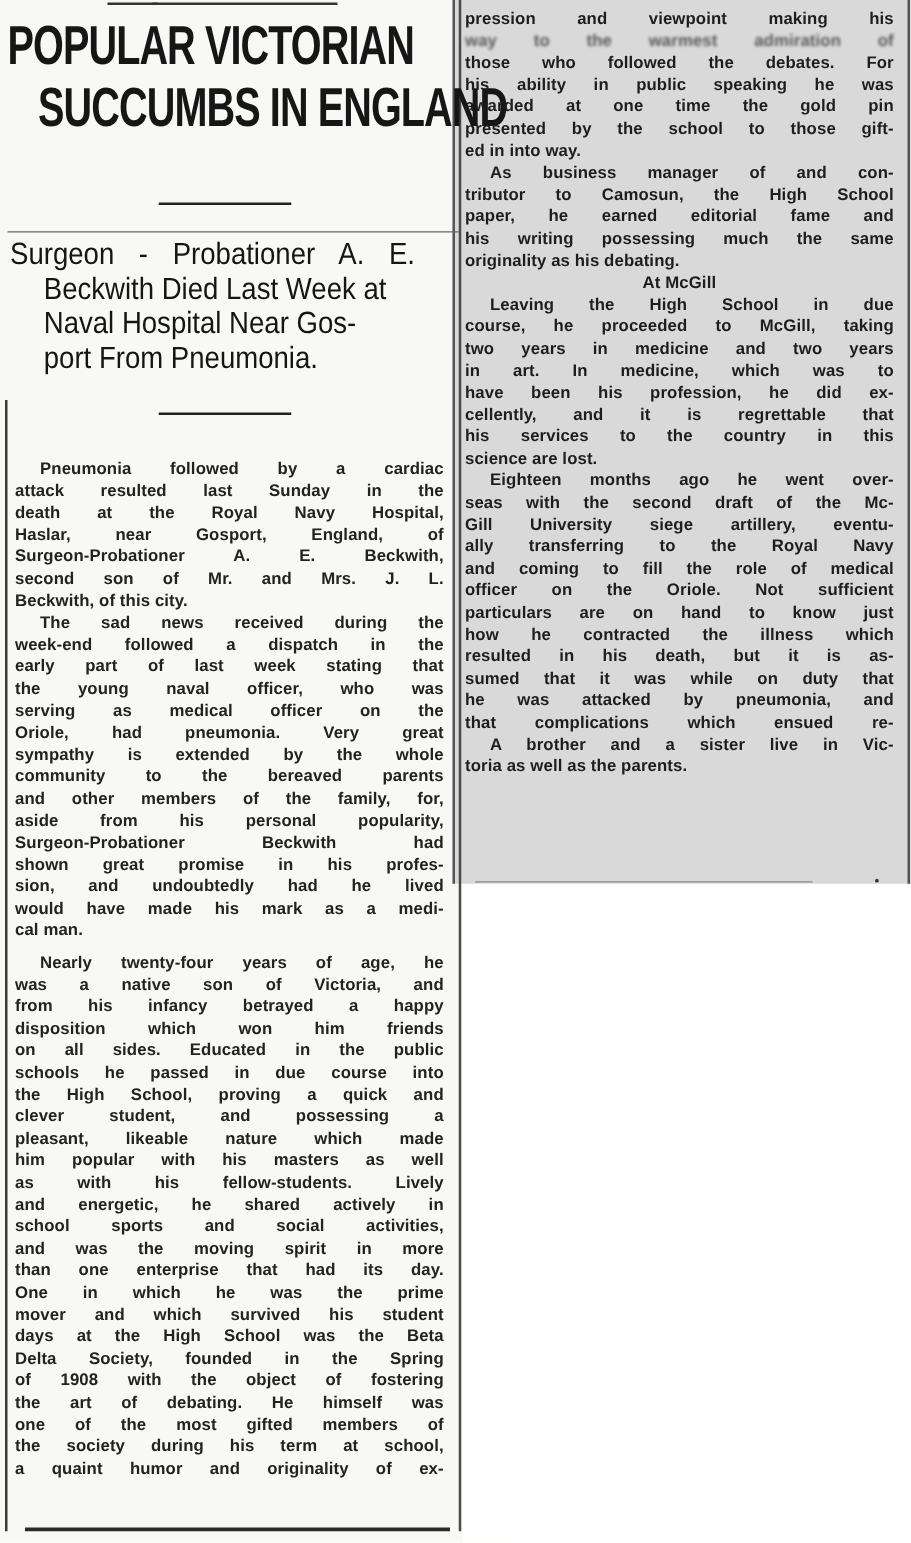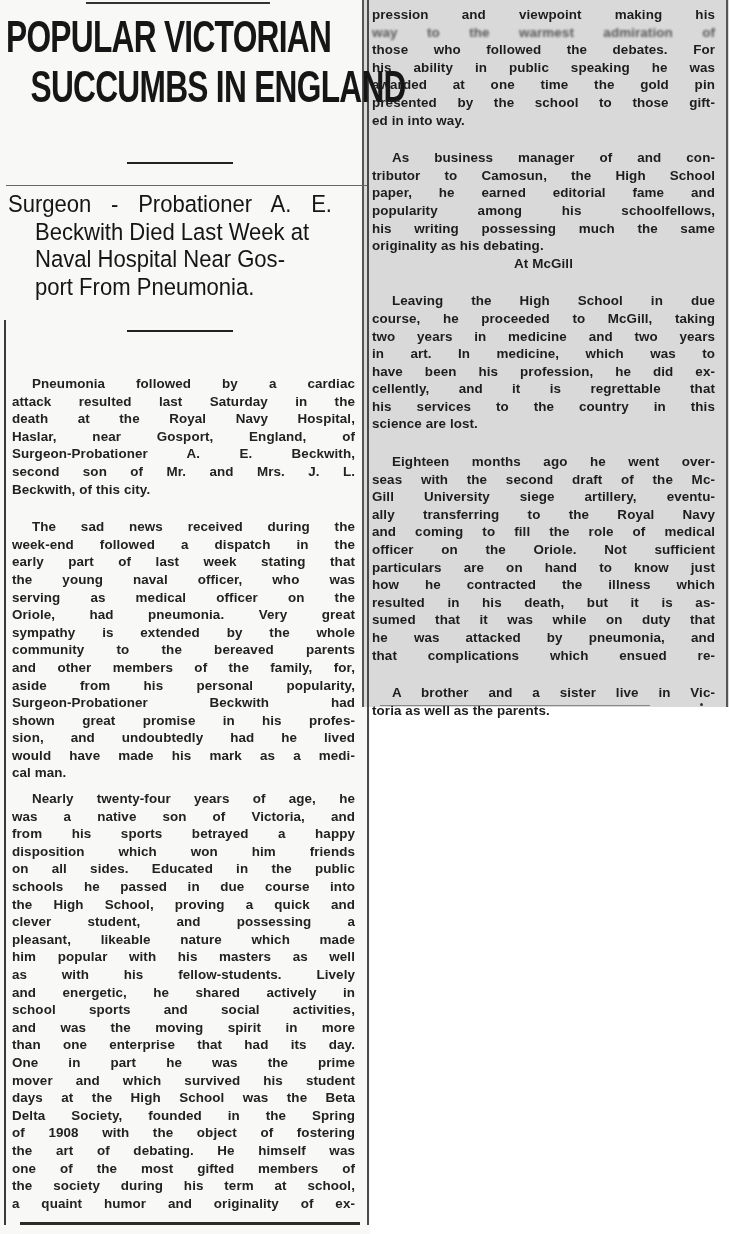--- a/index.html
+++ b/index.html
@@ -111,25 +111,25 @@
       color: #222;
       letter-spacing: 0.1px;
     }
     .col .ln {
       display: block;
       white-space: nowrap;
       text-align: justify;
       text-align-last: justify;
     }
     .col .ln.end { text-align-last: left; }
-    .col .ln.ind { padding-left: 20px; margin-top: 20px; }
+    .col .ln.ind { padding-left: 20px; }
     .col .ln.center { text-align-last: center; }
     .col-left {
       left: 12px;
-      top: 355px;
+      top: 366px;
       width: 343px;
     }
     .col-right-bg {
       position: absolute;
       left: 362px;
       top: 0;
       width: 367px;
       height: 707px;
       background: #d9d9d9;
     }
@@ -212,21 +212,21 @@
   <div class="first justify">Surgeon - Probationer   A.   E.</div>
   <div class="indent">Beckwith Died Last Week at</div>
   <div class="indent">Naval  Hospital Near  Gos-</div>
   <div class="indent">port From Pneumonia.</div>
 </div>
 
 <div class="body-rule"></div>
 
 <div class="col col-left">
   <span class="ln ind">Pneumonia followed by a cardiac</span>
-  <span class="ln">attack resulted last Saturday in the</span>
+  <span class="ln">attack resulted last Sunday in the</span>
   <span class="ln">death at the Royal Navy Hospital,</span>
   <span class="ln">Haslar, near Gosport, England, of</span>
   <span class="ln">Surgeon-Probationer A. E. Beckwith,</span>
   <span class="ln">second son of Mr. and Mrs. J. L.</span>
   <span class="ln end">Beckwith, of this city.</span>
   <span class="ln ind">The sad news received during the</span>
   <span class="ln">week-end followed a dispatch in the</span>
   <span class="ln">early part of last week stating that</span>
   <span class="ln">the young naval officer, who was</span>
   <span class="ln">serving as medical officer on the</span>
@@ -235,34 +235,34 @@
   <span class="ln">community to the bereaved parents</span>
   <span class="ln">and other members of the family, for,</span>
   <span class="ln">aside from his personal popularity,</span>
   <span class="ln">Surgeon-Probationer Beckwith had</span>
   <span class="ln">shown great promise in his profes-</span>
   <span class="ln">sion, and undoubtedly had he lived</span>
   <span class="ln">would have made his mark as a medi-</span>
   <span class="ln end">cal man.</span>
   <span class="ln ind" style="margin-top:8px;">Nearly twenty-four years of age, he</span>
   <span class="ln">was a native son of Victoria, and</span>
-  <span class="ln">from his sports betrayed a happy</span>
+  <span class="ln">from his infancy betrayed a happy</span>
   <span class="ln">disposition which won him friends</span>
   <span class="ln">on all sides. Educated in the public</span>
   <span class="ln">schools he passed in due course into</span>
   <span class="ln">the High School, proving a quick and</span>
   <span class="ln">clever student, and possessing a</span>
   <span class="ln">pleasant, likeable nature which made</span>
   <span class="ln">him popular with his masters as well</span>
   <span class="ln">as with his fellow-students. Lively</span>
   <span class="ln">and energetic, he shared actively in</span>
   <span class="ln">school sports and social activities,</span>
   <span class="ln">and was the moving spirit in more</span>
   <span class="ln">than one enterprise that had its day.</span>
-  <span class="ln">One in part he was the prime</span>
+  <span class="ln">One in which he was the prime</span>
   <span class="ln">mover and which survived his student</span>
   <span class="ln">days at the High School was the Beta</span>
   <span class="ln">Delta Society, founded in the Spring</span>
   <span class="ln">of 1908 with the object of fostering</span>
   <span class="ln">the art of debating. He himself was</span>
   <span class="ln">one of the most gifted members of</span>
   <span class="ln">the society during his term at school,</span>
   <span class="ln">a quaint humor and originality of ex-</span>
 </div>
 
@@ -272,21 +272,20 @@
   <span class="ln">pression and viewpoint making his</span>
   <span class="ln smudge">way to the warmest admiration of</span>
   <span class="ln">those who followed the debates. For</span>
   <span class="ln">his ability in public speaking he was</span>
   <span class="ln">awarded at one time the gold pin</span>
   <span class="ln">presented by the school to those gift-</span>
   <span class="ln end">ed in into way.</span>
   <span class="ln ind">As business manager of and con-</span>
   <span class="ln">tributor to Camosun, the High School</span>
   <span class="ln">paper, he earned editorial fame and</span>
-  <span class="ln">popularity among his schoolfellows,</span>
   <span class="ln">his writing possessing much the same</span>
   <span class="ln end">originality as his debating.</span>
   <span class="ln center">At McGill</span>
   <span class="ln ind">Leaving the High School in due</span>
   <span class="ln">course, he proceeded to McGill, taking</span>
   <span class="ln">two years in medicine and two years</span>
   <span class="ln">in art. In medicine, which was to</span>
   <span class="ln">have been his profession, he did ex-</span>
   <span class="ln">cellently, and it is regrettable that</span>
   <span class="ln">his services to the country in this</span>

